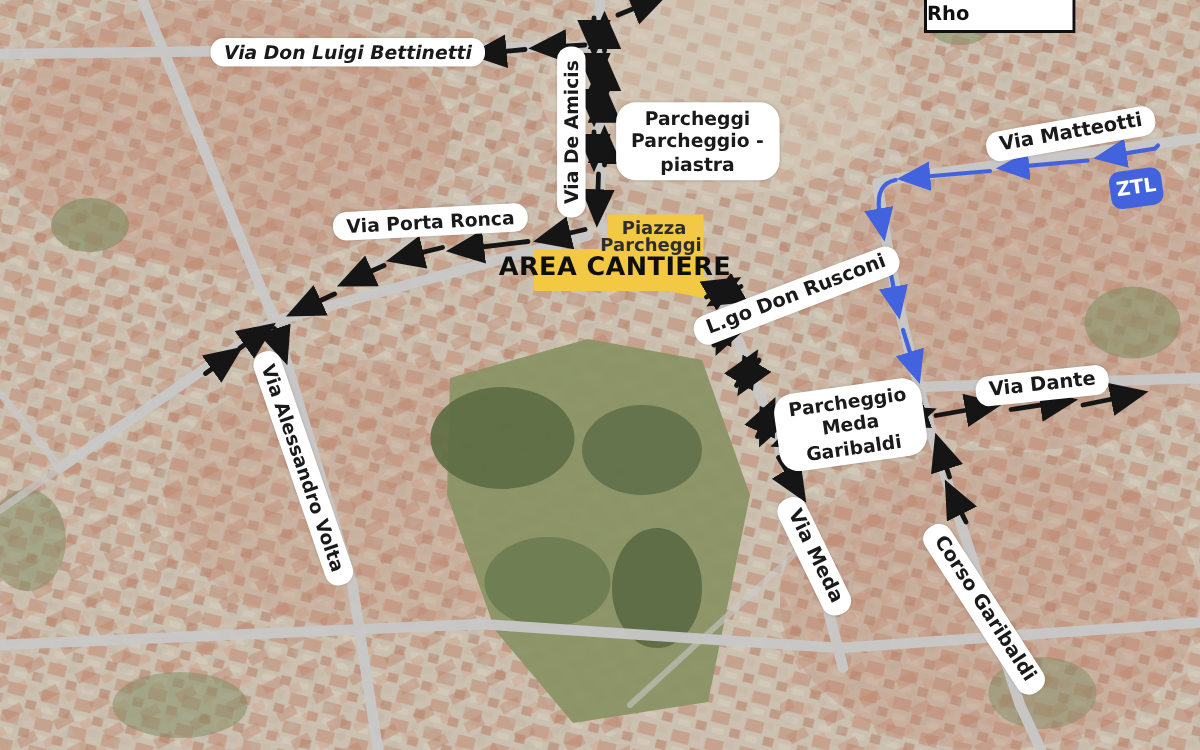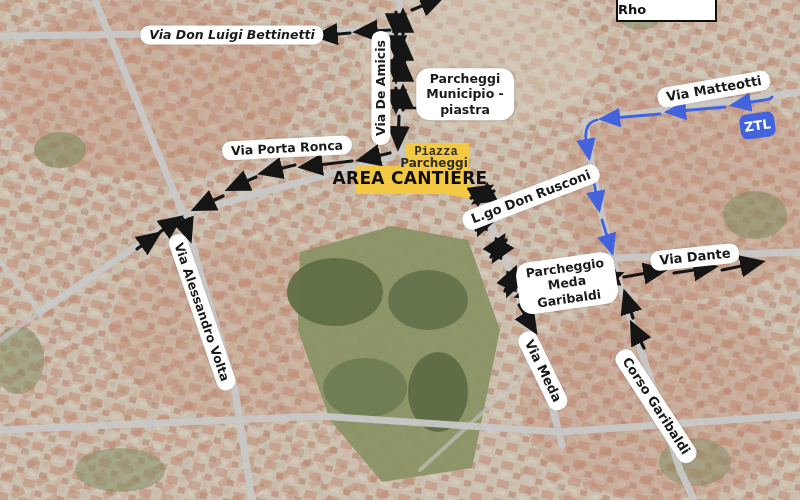--- a/index.html
+++ b/index.html
@@ -152,31 +152,31 @@
 </svg>
 
 <div class="title-box">Comune di Rho</div>
 
 <div class="lbl" style="left:232px;top:35px;font-style:italic;">Via Don Luigi Bettinetti</div>
 
 <div class="lbl" style="left:381px;top:88px;--r:-90deg;">Via De Amicis</div>
 
 <div class="lbl multi" style="left:465px;top:94px;">
   <div>Parcheggi</div>
-  <div>Municipio -</div>
+  <div>Parcheggio -</div>
   <div>piastra</div>
 </div>
 
 <div class="lbl" style="left:714px;top:89px;--r:-10deg;font-size:13px;">Via Matteotti</div>
 
 <div class="ztl" style="background: rgb(67, 99, 222);">ZTL</div>
 
 <div class="lbl" style="left:287px;top:148px;--r:-3deg;">Via Porta Ronca</div>
 
-<div class="ytext small" style="left:436px;top:152px;font-family:Liberation Mono, monospace;">Piazza</div>
+<div class="ytext small" style="left:436px;top:152px;">Piazza</div>
 <div class="ytext small" style="left:434px;top:163px;">Parcheggi</div>
 <div class="ytext banner" style="left:410px;top:178px;">AREA CANTIERE</div>
 
 <div class="lbl" style="left:531px;top:197px;--r:-21deg;font-size:13px;">L.go Don Rusconi</div>
 
 <div class="lbl" style="left:202px;top:312px;--r:71deg;">Via Alessandro Volta</div>
 
 <div class="lbl multi" style="left:567px;top:283px;--r:-8deg;">
   <div>Parcheggio</div>
   <div>Meda</div>

